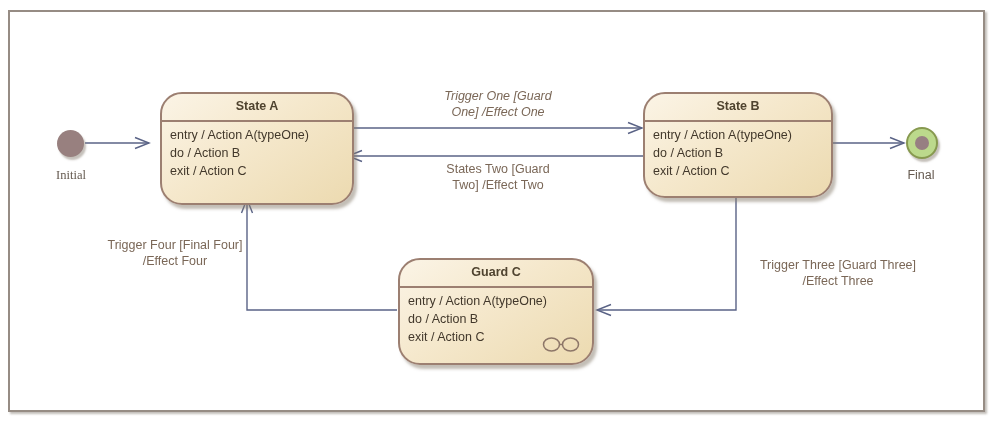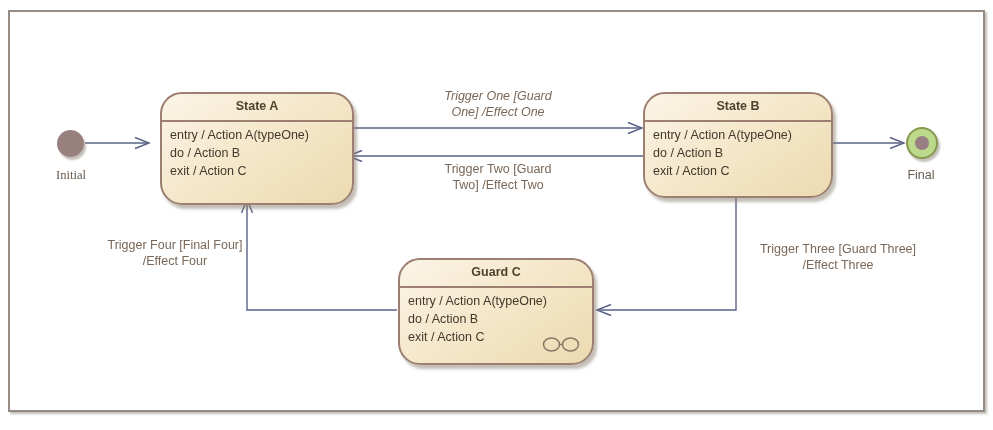--- a/index.html
+++ b/index.html
@@ -161,24 +161,24 @@
   <div class="final-node">
     <div class="dot"></div>
   </div>
   <div class="node-label" style="left:881px; top:168px;">Final</div>
 
   <div class="t-label" style="left:498px; top:89px;font-style:italic;">
     <div>Trigger One [Guard</div>
     <div>One] /Effect One</div>
   </div>
   <div class="t-label" style="left:498px; top:162px;">
-    <div>Trigger Two [Guard</div>
+    <div>States Two [Guard</div>
     <div>Two] /Effect Two</div>
   </div>
-  <div class="t-label" style="left:838px; top:242px;">
+  <div class="t-label" style="left:838px; top:258px;">
     <div>Trigger Three [Guard Three]</div>
     <div>/Effect Three</div>
   </div>
   <div class="t-label" style="left:175px; top:238px;">
     <div>Trigger Four [Final Four]</div>
     <div>/Effect Four</div>
   </div>
 
 </div>
 

